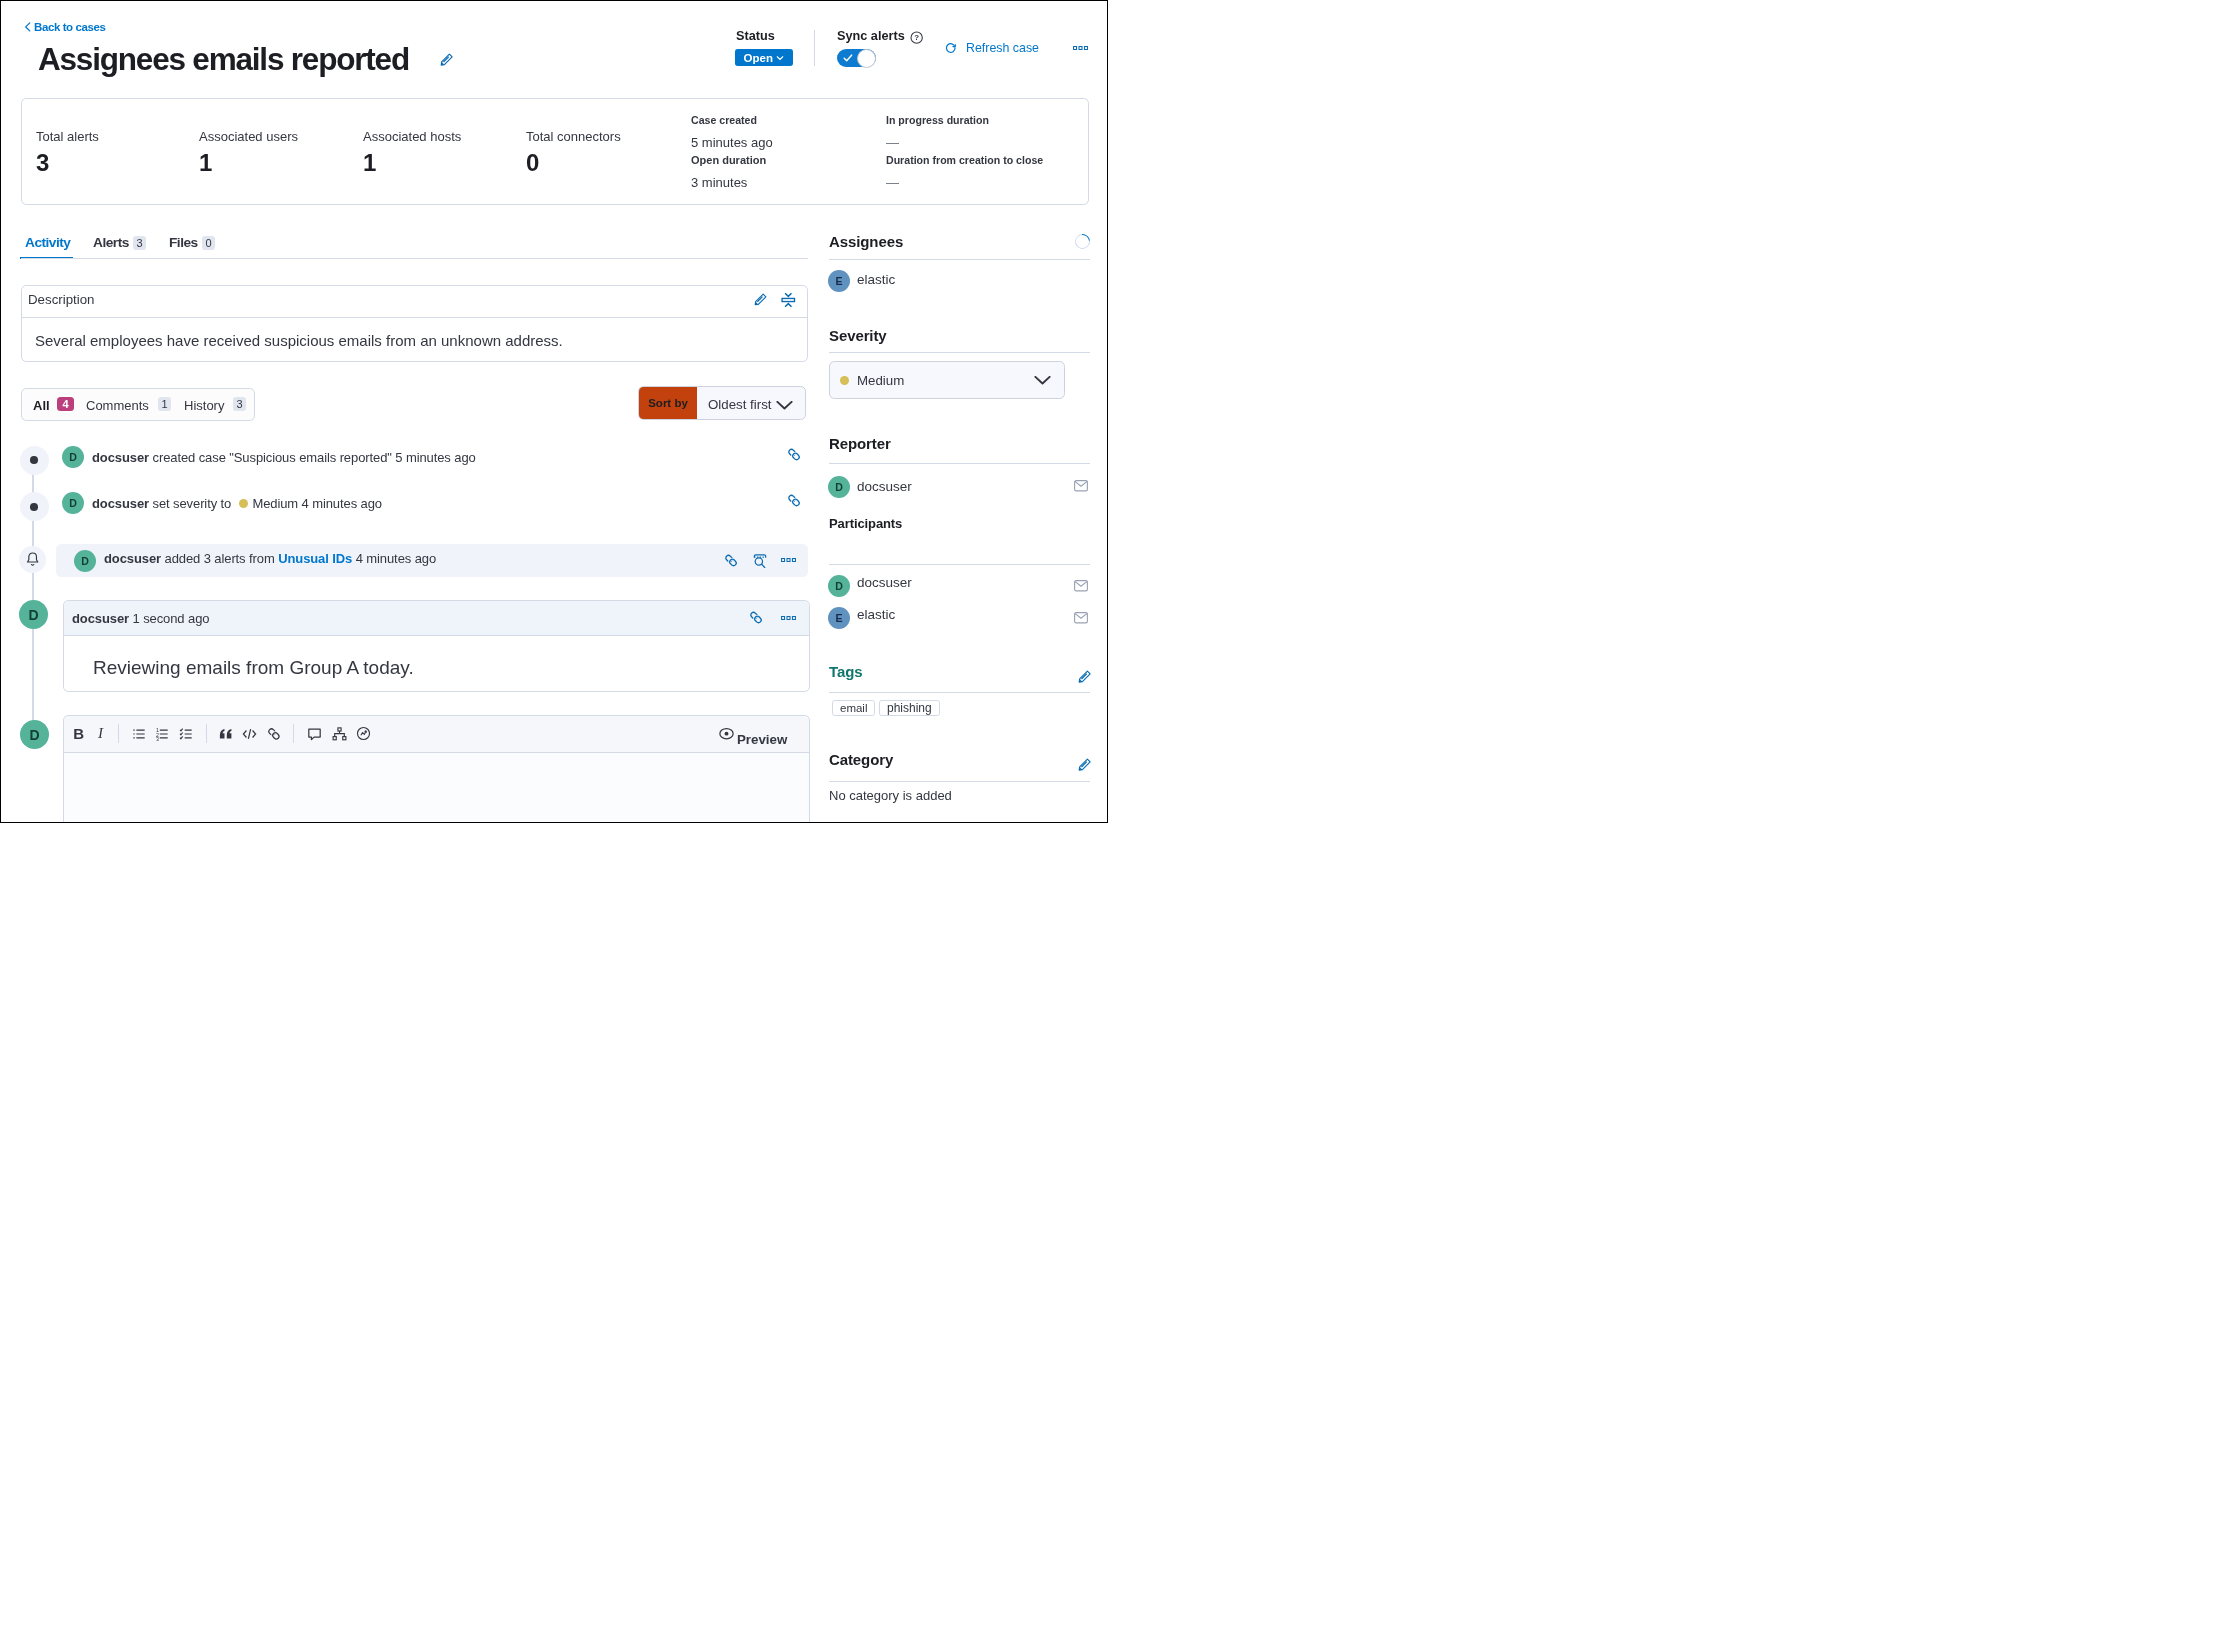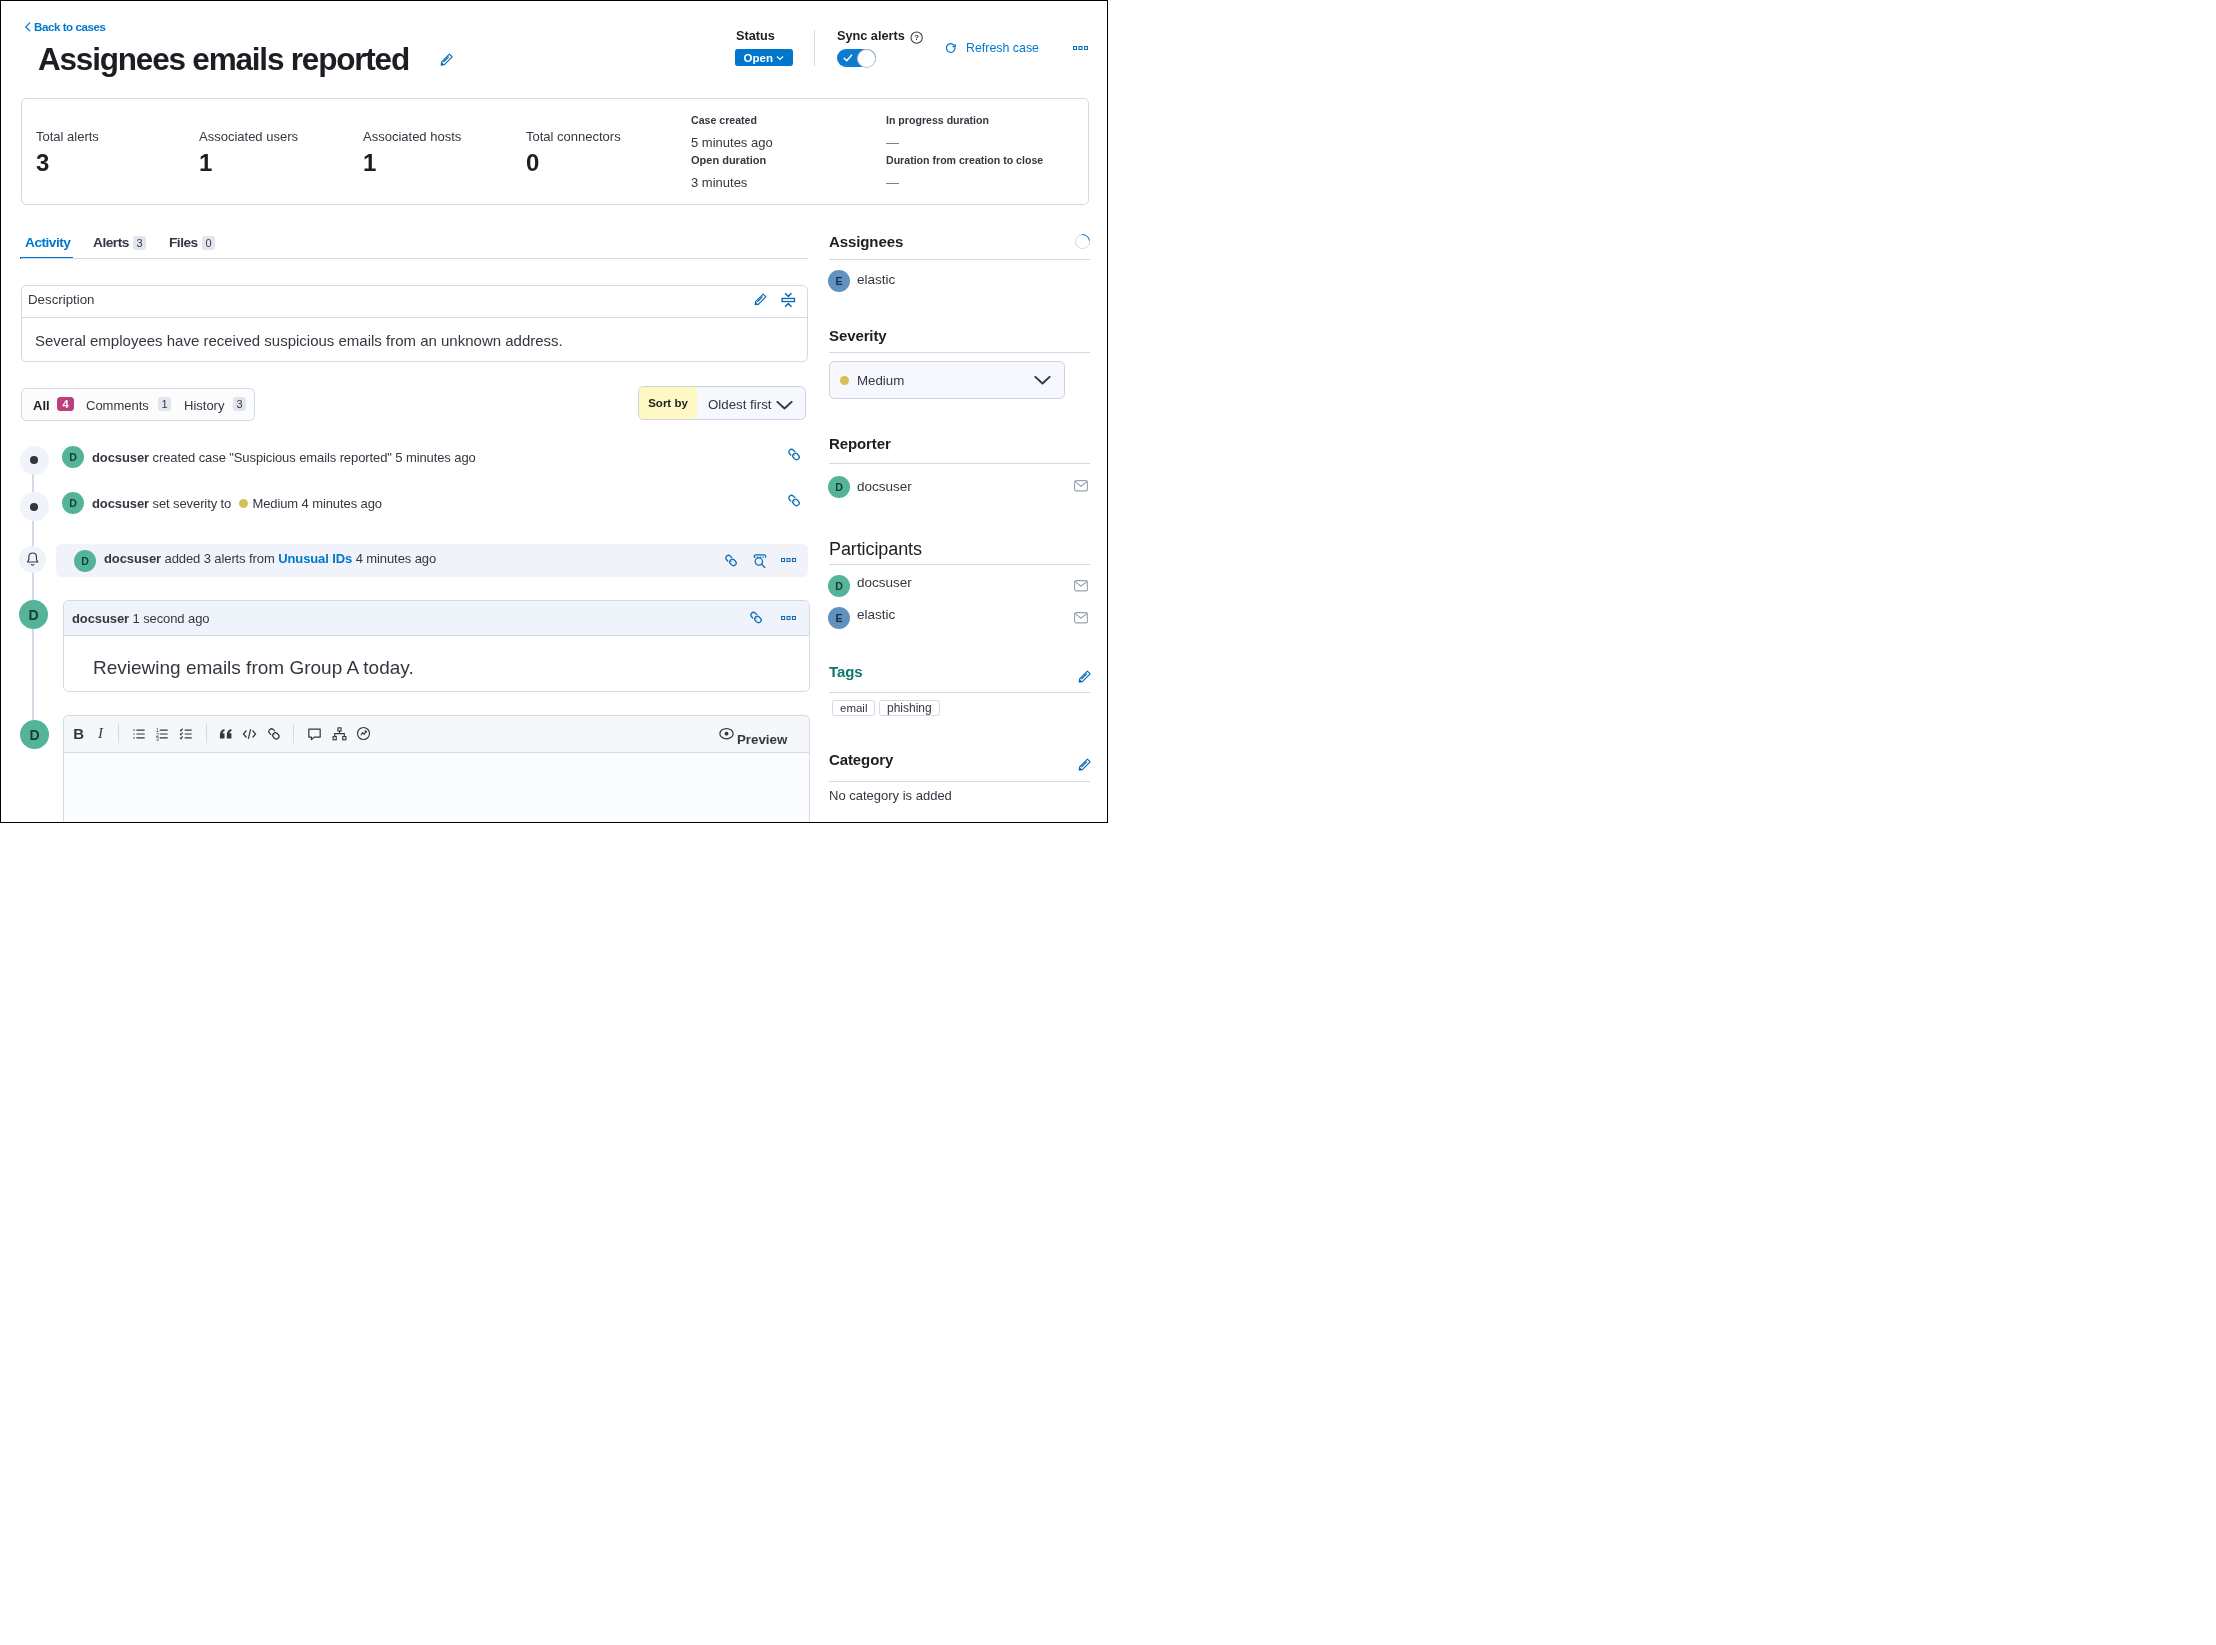--- a/index.html
+++ b/index.html
@@ -127,21 +127,21 @@
 <div class="abs t" style="left:86px;top:399px;font-size:13px;line-height:13px">Comments</div>
 <div class="abs" style="left:158px;top:397px;width:13.3px;height:13.7px;background:#e0e5ef;border-radius:3.1px;display:flex;align-items:center;justify-content:center">
     <span style="font-size:11px;color:#343741">1</span>
   </div>
 <div class="abs t" style="left:184px;top:399px;font-size:13px;line-height:13px">History</div>
 <div class="abs" style="left:233px;top:397px;width:13.3px;height:13.7px;background:#e0e5ef;border-radius:3.1px;display:flex;align-items:center;justify-content:center">
     <span style="font-size:11px;color:#343741">3</span>
   </div>
 
 <div class="abs" style="left:638px;top:386px;width:168px;height:34px;border:0.9px solid #ccd3df;border-radius:5.3px;background:#f7f8fd;overflow:hidden">
-<div style="position:absolute;left:0;top:0;width:58px;height:100%;background:#fef9c3;display:flex;align-items:center;justify-content:center">
+<div style="position:absolute;left:0;top:0;width:58px;height:100%;background:#c2410c;display:flex;align-items:center;justify-content:center">
       <span style="font-size:11.5px;font-weight:700;color:#1d1e23">Sort by</span>
     </div>
 </div>
 <div class="abs t" style="left:708px;top:398px;font-size:13.3px;line-height:13.3px">Oldest first</div>
 <div class="abs" style="left:776px;top:401px">
 <svg width="17" height="8.9" viewBox="0 0 19 10">
       <path d="M1.5 1 9.5 8.5 17.5 1" fill="none" stroke="#343741" stroke-width="2.2" stroke-linecap="round" stroke-linejoin="round"></path>
     </svg>
 </div>
 
@@ -345,21 +345,21 @@
     <span style="font-size:10.6px;font-weight:700;color:#123f33">D</span>
   </div>
 <div class="abs t" style="left:857px;top:480px;font-size:13.5px;line-height:13.5px">docsuser</div>
 <div class="abs" style="left:1074px;top:480px">
 <svg width="14" height="11.5" viewBox="0 0 16 13">
       <rect x="0.7" y="0.7" width="14.6" height="11.6" rx="1.6" fill="none" stroke="#98a2b3" stroke-width="1.3"></rect>
       <path d="M1 1.5 8 7 15 1.5" fill="none" stroke="#98a2b3" stroke-width="1.3"></path>
     </svg>
 </div>
 
-<div class="abs" style="left:829px;top:542px;font-size:18px;line-height:15px;font-weight:400;letter-spacing:-0.1px;color:#1d1e23">Participants</div>
+<div class="abs" style="left:829px;top:516px;font-size:13px;line-height:15px;font-weight:700;letter-spacing:-0.1px;color:#1d1e23">Participants</div>
 <div class="abs" style="left:829px;top:564px;width:261px;height:0.9px;background:#d3dae6"></div>
 <div class="abs" style="left:828px;top:575px;width:22px;height:22px;background:#54b399;border-radius:50%;display:flex;align-items:center;justify-content:center">
     <span style="font-size:10.6px;font-weight:700;color:#123f33">D</span>
   </div>
 <div class="abs t" style="left:857px;top:576px;font-size:13.5px;line-height:13.5px">docsuser</div>
 <div class="abs" style="left:1074px;top:580px">
 <svg width="14" height="11.5" viewBox="0 0 16 13">
       <rect x="0.7" y="0.7" width="14.6" height="11.6" rx="1.6" fill="none" stroke="#98a2b3" stroke-width="1.3"></rect>
       <path d="M1 1.5 8 7 15 1.5" fill="none" stroke="#98a2b3" stroke-width="1.3"></path>
     </svg>

